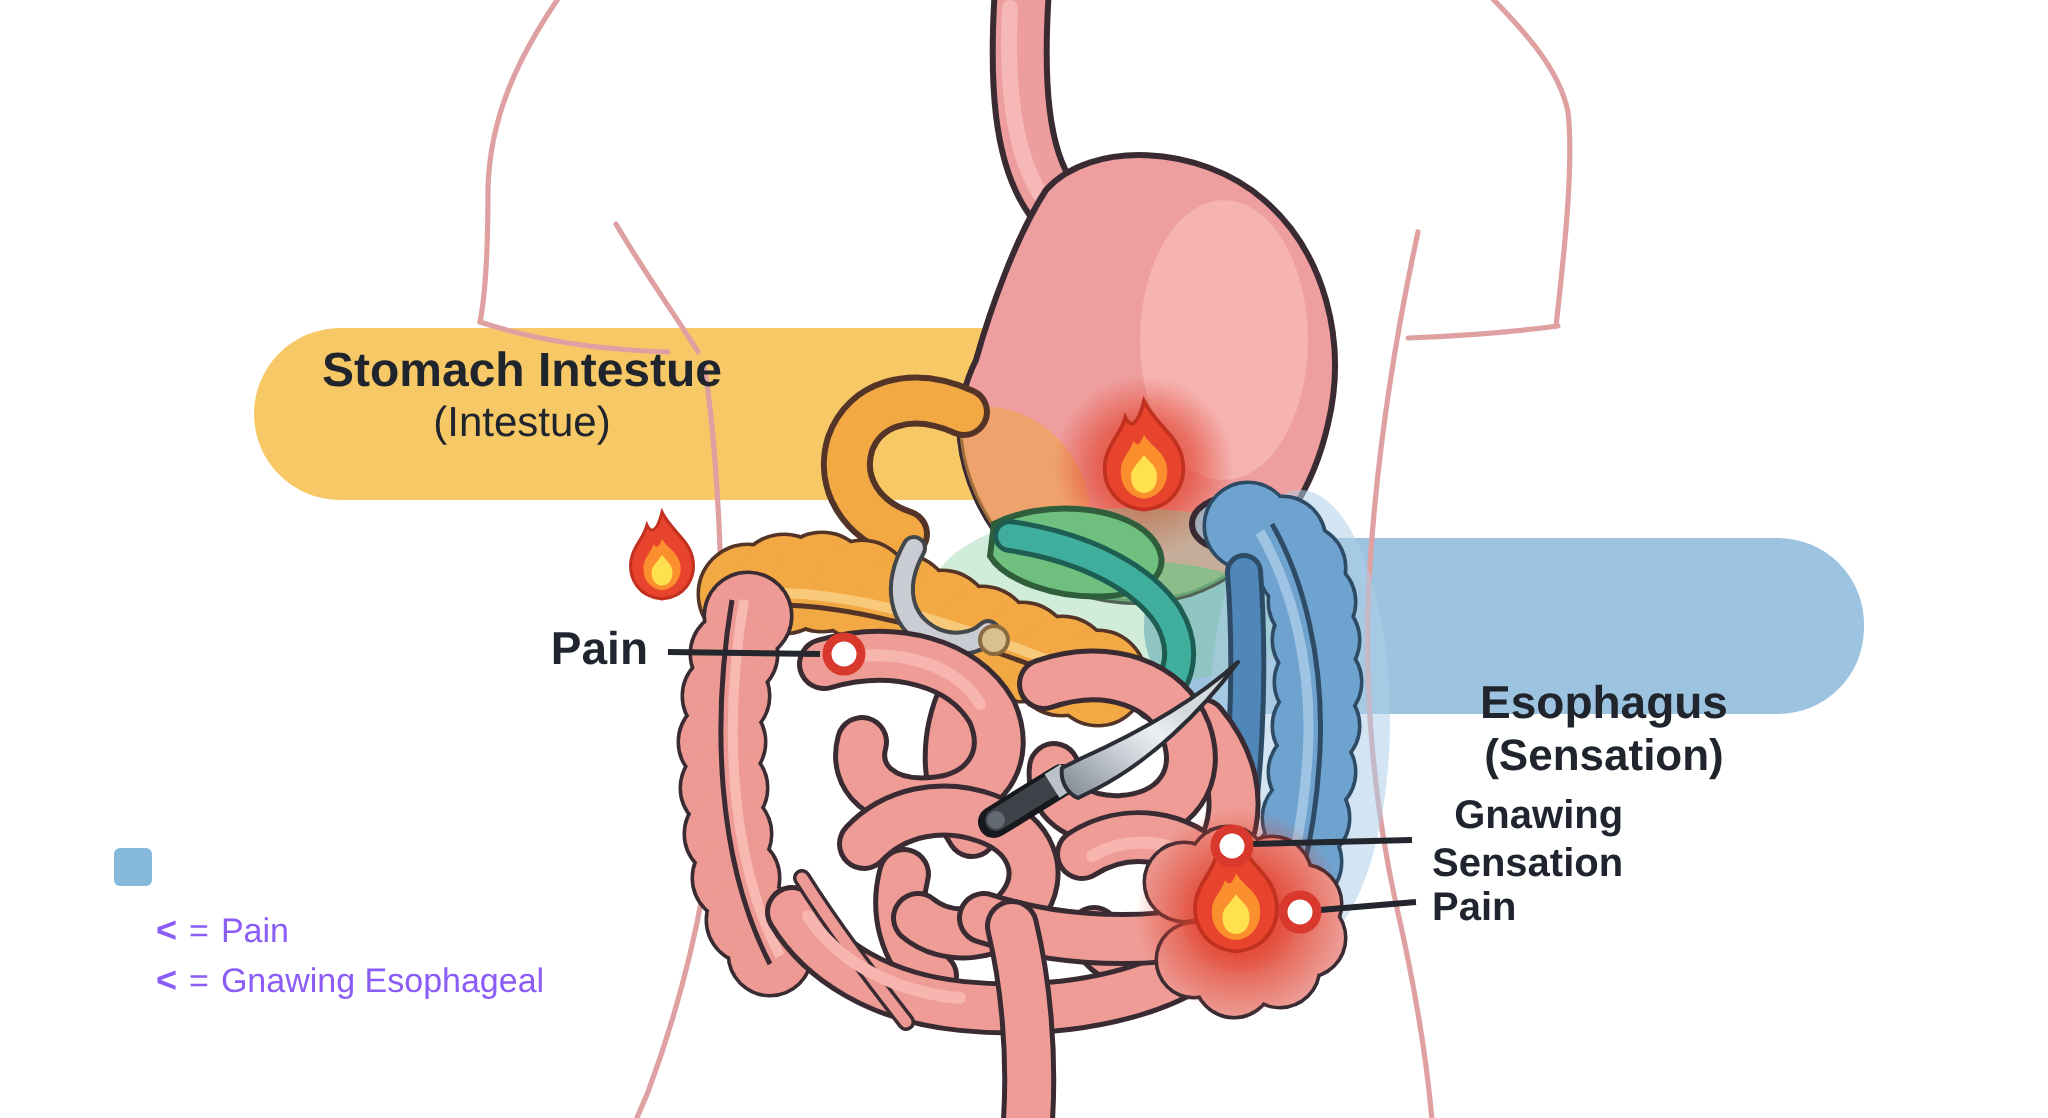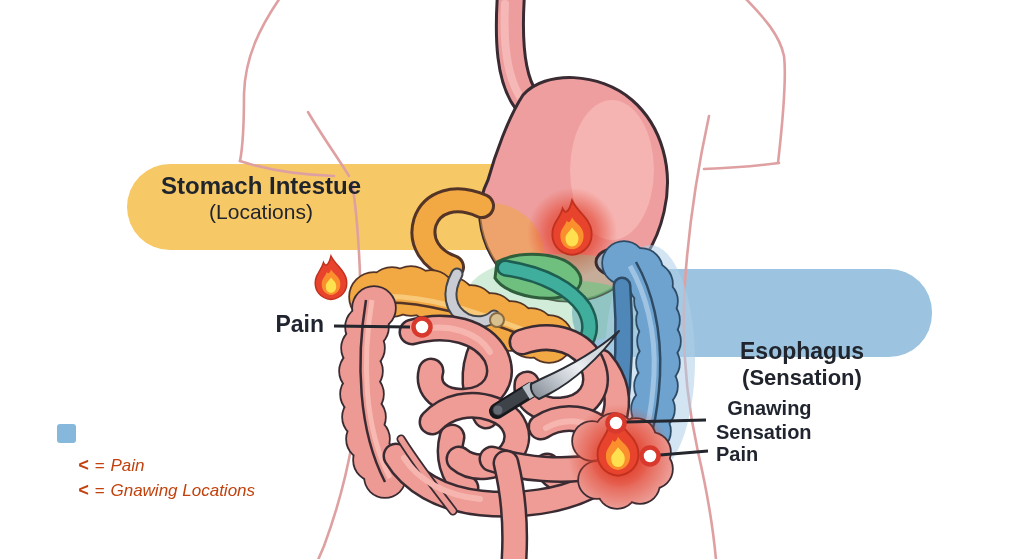--- a/index.html
+++ b/index.html
@@ -16,21 +16,21 @@
   .banner-text.blue .line1{font-size:23px;line-height:27px;}
   .banner-text.blue .line2{font-size:22px;font-weight:700;line-height:26px;}
   
   .callout{font-weight:600;color:#1F242E;}
   .callout.pain-left{left:232px;top:311px;width:92px;text-align:right;font-size:23px;}
   .callout.gnawing{left:716px;top:396px;font-size:20px;line-height:24px;text-align:right;}
   .callout.pain-right{left:716px;top:443px;font-size:20px;}
   
   .legend-swatch{left:57px;top:424px;width:19px;height:19px;border-radius:3px;background:#85B8DA;}
   .legend-title{left:84px;top:423px;font-size:18px;font-weight:700;}
-  .legend-item{font-size:17px;color:#c2410c;font-style:italic;}
+  .legend-item{font-size:17px;color:#8b5cf6;}
   .legend-item .sym{font-weight:700;font-size:18px;margin-right:6px;}
   .legend-item .eq{margin-right:6px;}
   .legend-item.i1{left:78px;top:455px;}
   .legend-item.i2{left:78px;top:480px;}
 </style>
 </head>
 <body>
 
 <div class="stage">
 
@@ -272,35 +272,35 @@
   </g>
   <g fill="#ffffff" stroke="#D8392C" stroke-width="4.5">
     <circle cx="422" cy="327" r="8.5"></circle>
     <circle cx="616" cy="423" r="8.5"></circle>
     <circle cx="650" cy="456" r="8.5"></circle>
   </g>
 </svg>
 
   <div class="overlay banner-text" style="left:130px;top:172px;width:262px;text-align:center;">
     <div class="line1">Stomach Intestue</div>
-    <div class="line2">(Locations)</div>
+    <div class="line2">(Intestue)</div>
   </div>
   <div class="overlay banner-text blue" style="left:688px;top:290px;width:228px;margin-top:48px;">
     <div class="line1">Esophagus</div>
     <div class="line2">(Sensation)</div>
   </div>
 
   <div class="overlay callout pain-left">Pain</div>
   <div class="overlay callout gnawing">
     <div>Gnawing</div>
     <div>Sensation</div>
   </div>
   <div class="overlay callout pain-right">Pain</div>
 
   <div class="overlay legend-swatch"></div>
   <div class="overlay legend-item i1">
     <span class="sym">&lt;</span><span class="eq">=</span><span>Pain</span>
   </div>
   <div class="overlay legend-item i2">
-    <span class="sym">&lt;</span><span class="eq">=</span><span>Gnawing Locations</span>
+    <span class="sym">&lt;</span><span class="eq">=</span><span>Gnawing Esophageal</span>
   </div>
 
 </div>
 
 </body></html>

